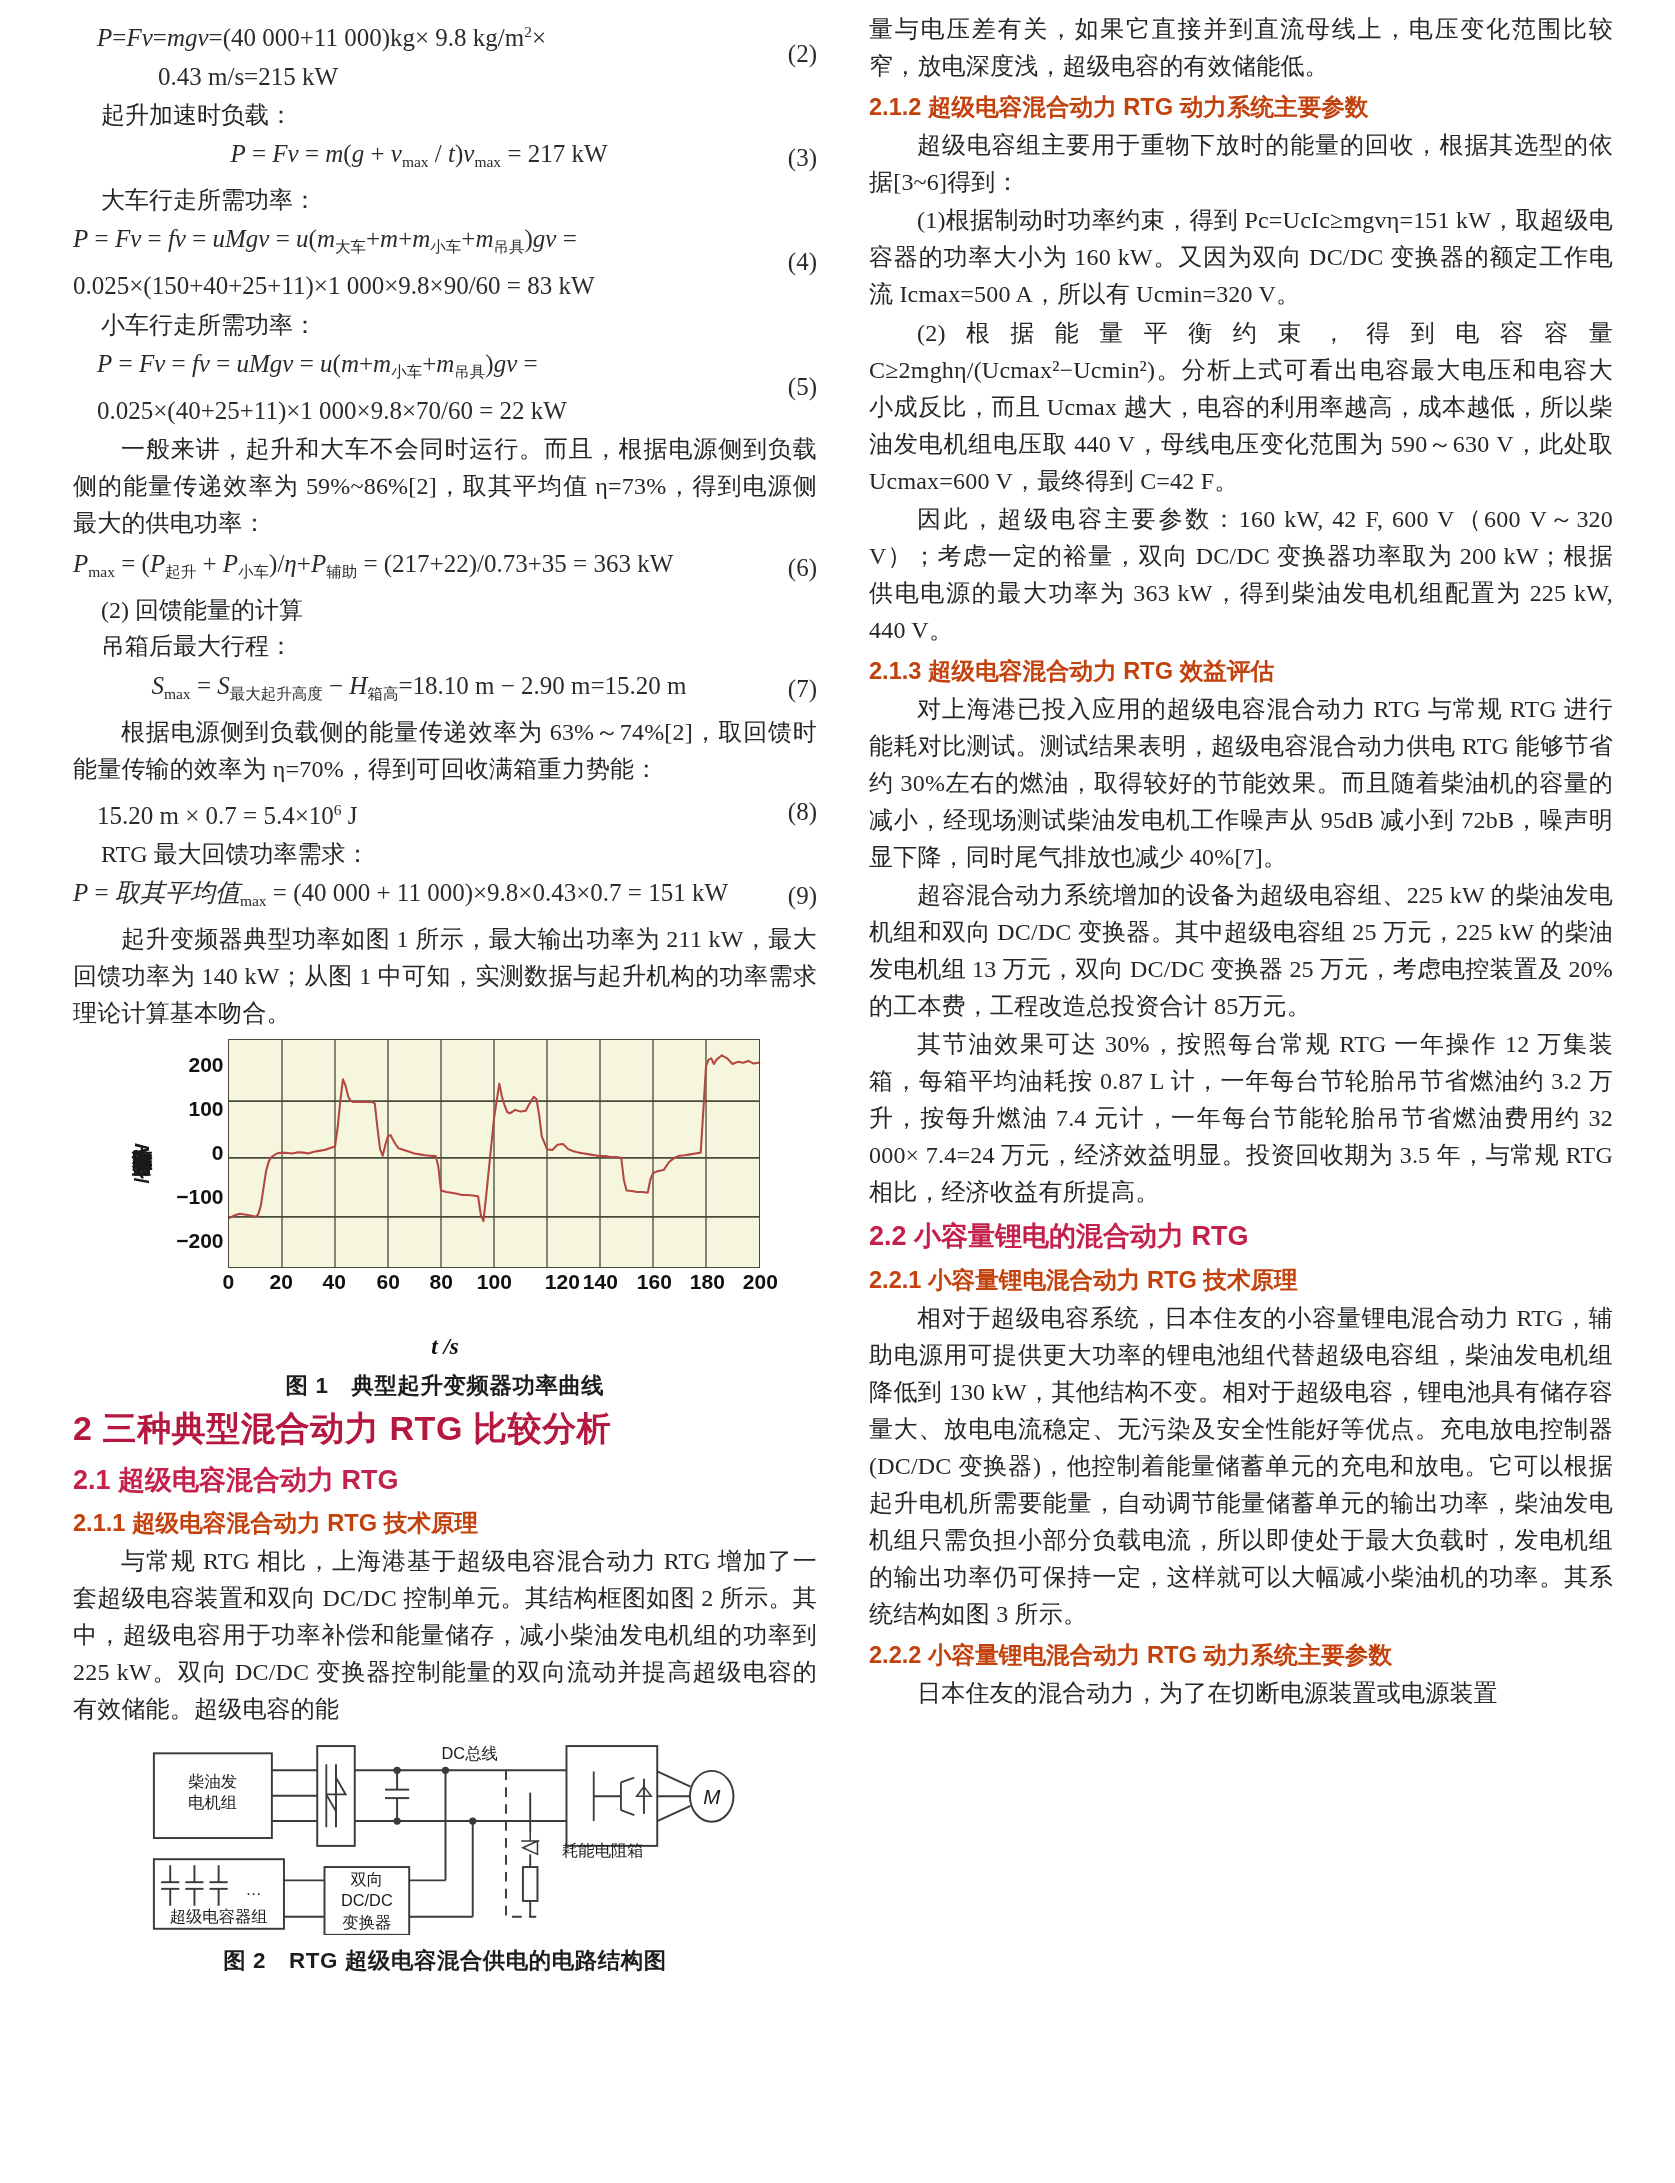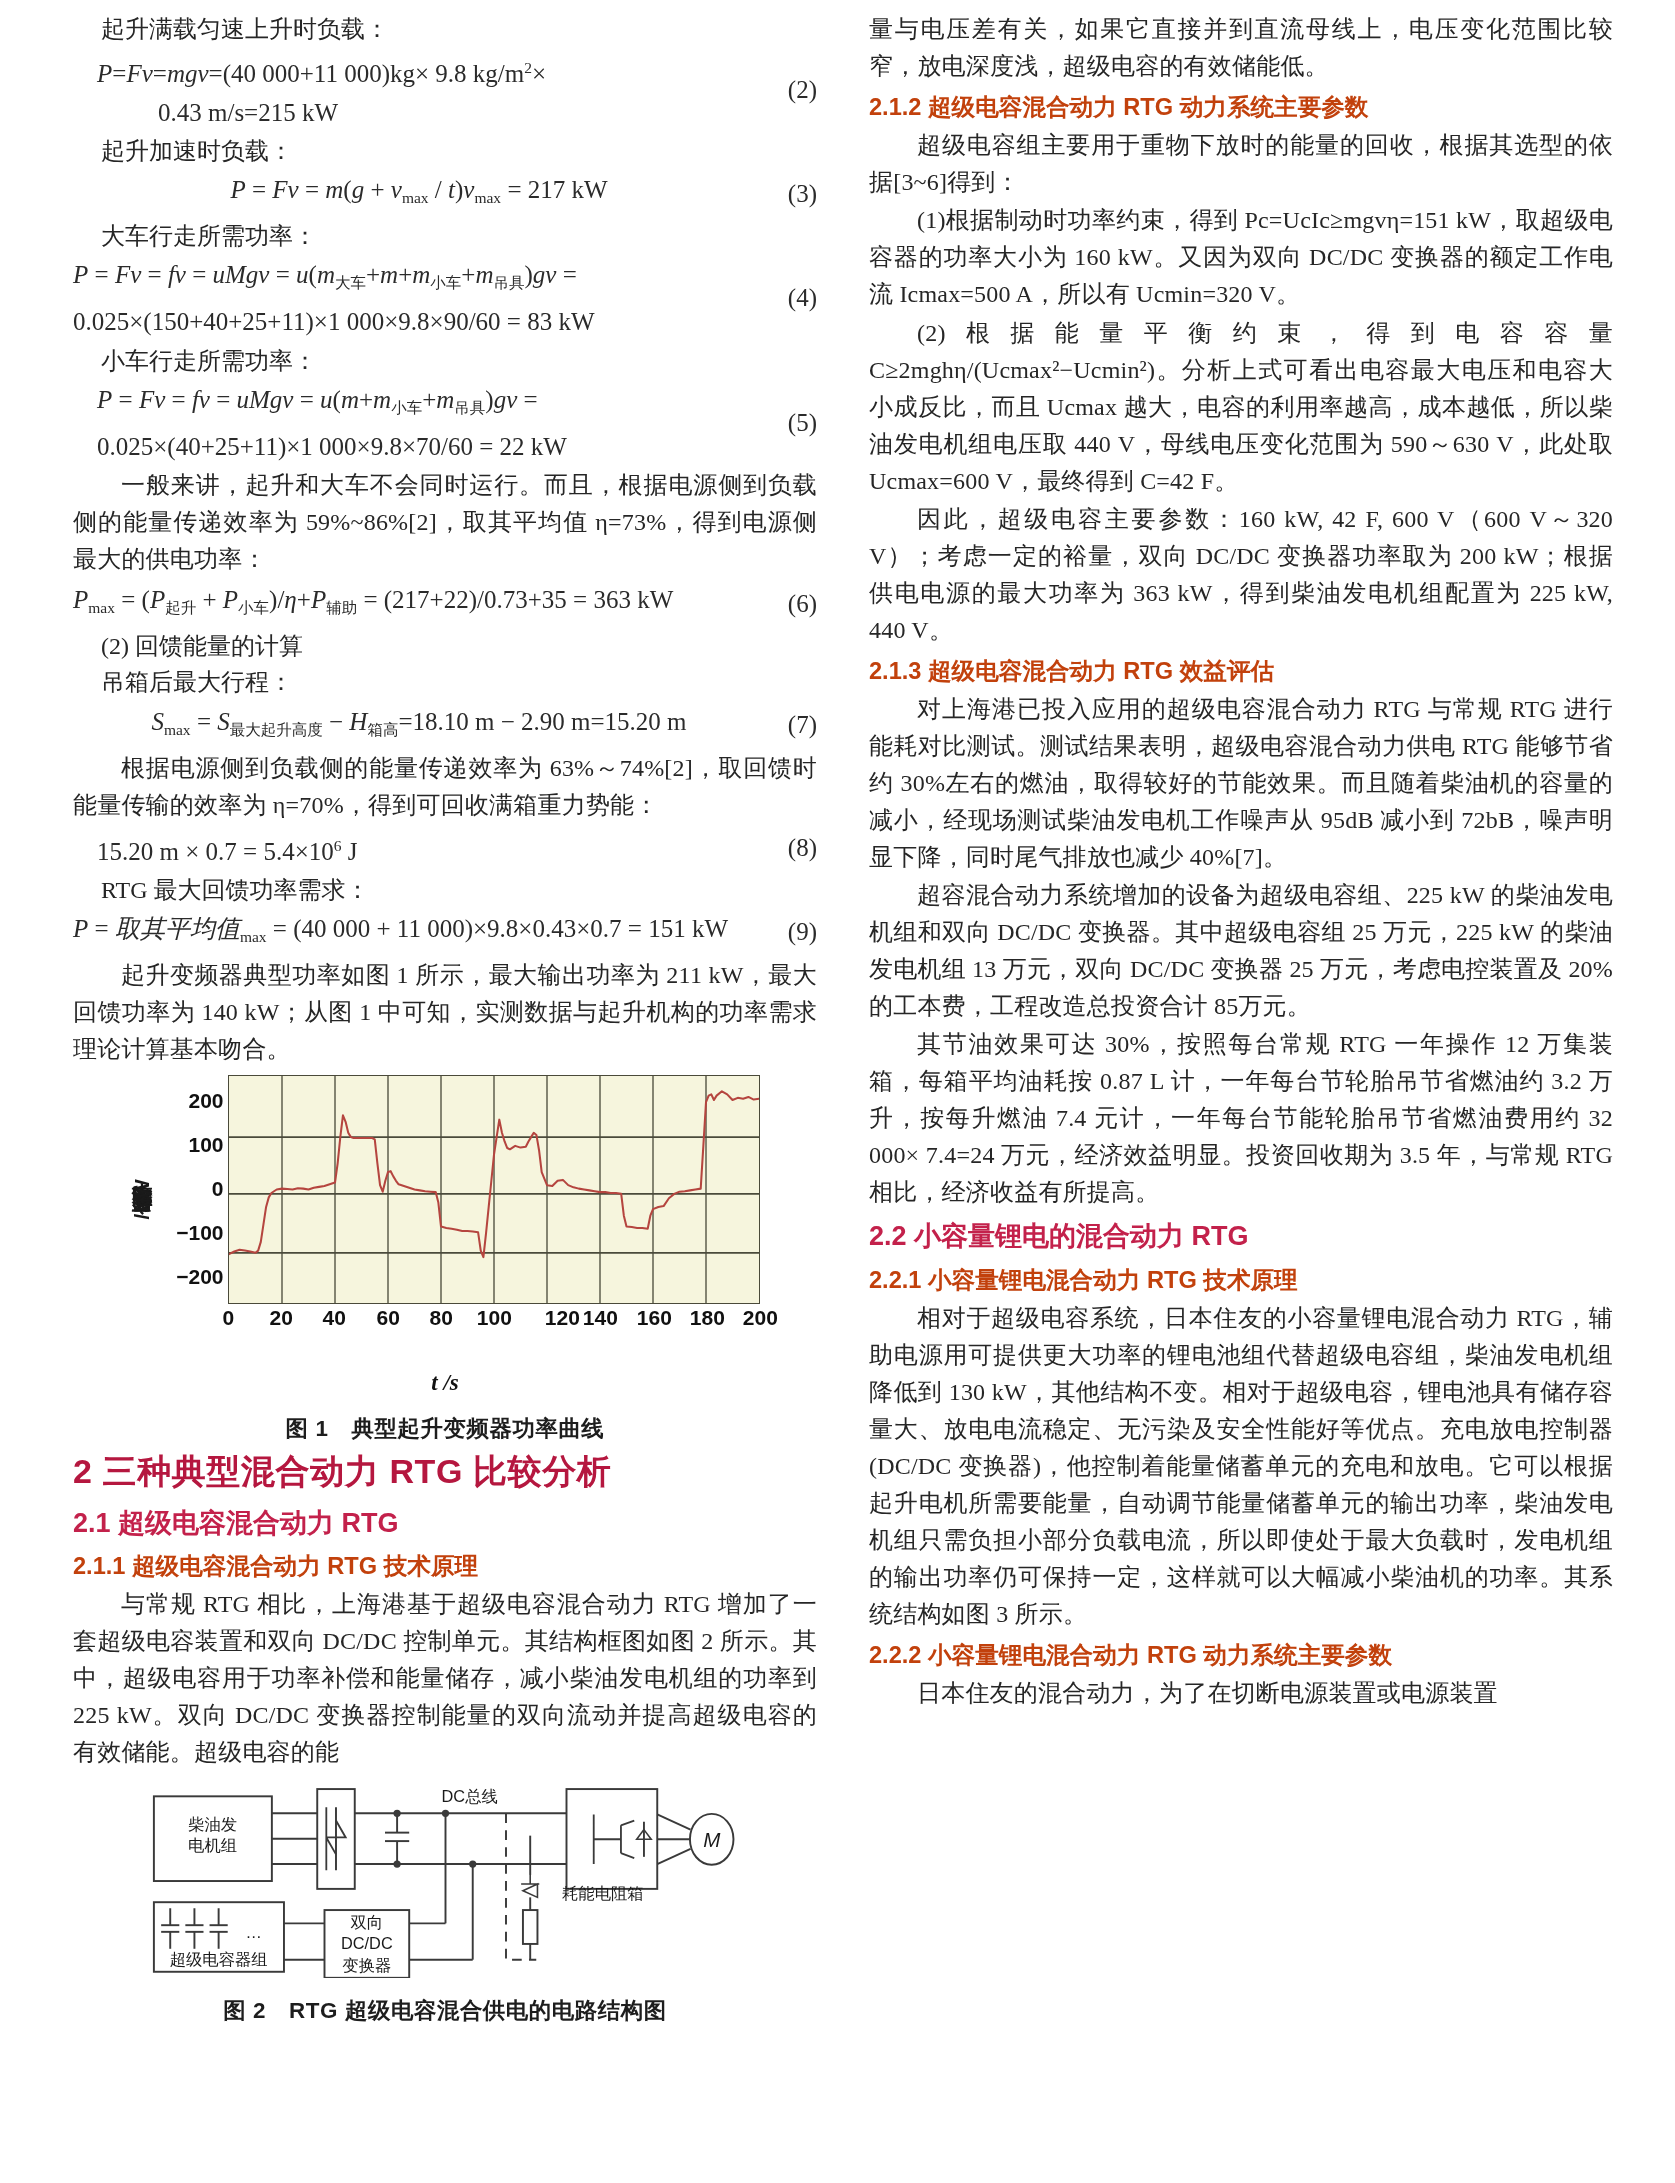--- a/index.html
+++ b/index.html
@@ -108,21 +108,21 @@
   .fig {
     margin: 6px 0 1.2px 0;
     width: 100%;
   }
   .fig-cap {
     font-family: "Liberation Sans", "DejaVu Sans", sans-serif;
     font-size: 22.4px;
     font-weight: bold;
     text-align: center;
     color: #1d1d1d;
-    margin-top: 17px;
+    margin-top: 10px;
     letter-spacing: 0.6px;
   }
   .chart-wrap {
     display: flex;
     flex-direction: row;
     justify-content: center;
     align-items: stretch;
   }
   .ylab {
     writing-mode: vertical-rl;
@@ -190,21 +190,20 @@
     fill: #1a1a1a;
   }
 </style>
 </head>
 <body>
 
 <div class="page">
 
   <div class="col">
 
-    <div class="lead">起升满载匀速上升时负载：</div>
 
     <div class="eqrow">
       <div class="eqbody">
         <span class="l ind3"><span class="it">P</span>=<span class="it">Fv</span>=<span class="it">mgv</span>=(40&nbsp;000+11&nbsp;000)kg×&nbsp;9.8&nbsp;kg/m<span class="sup">2</span>×</span>
         <span class="l ind1">0.43&nbsp;m/s=215&nbsp;kW</span>
       </div>
       <div class="eqnum">(2)</div>
     </div>
 
     <div class="lead">起升加速时负载：</div>

